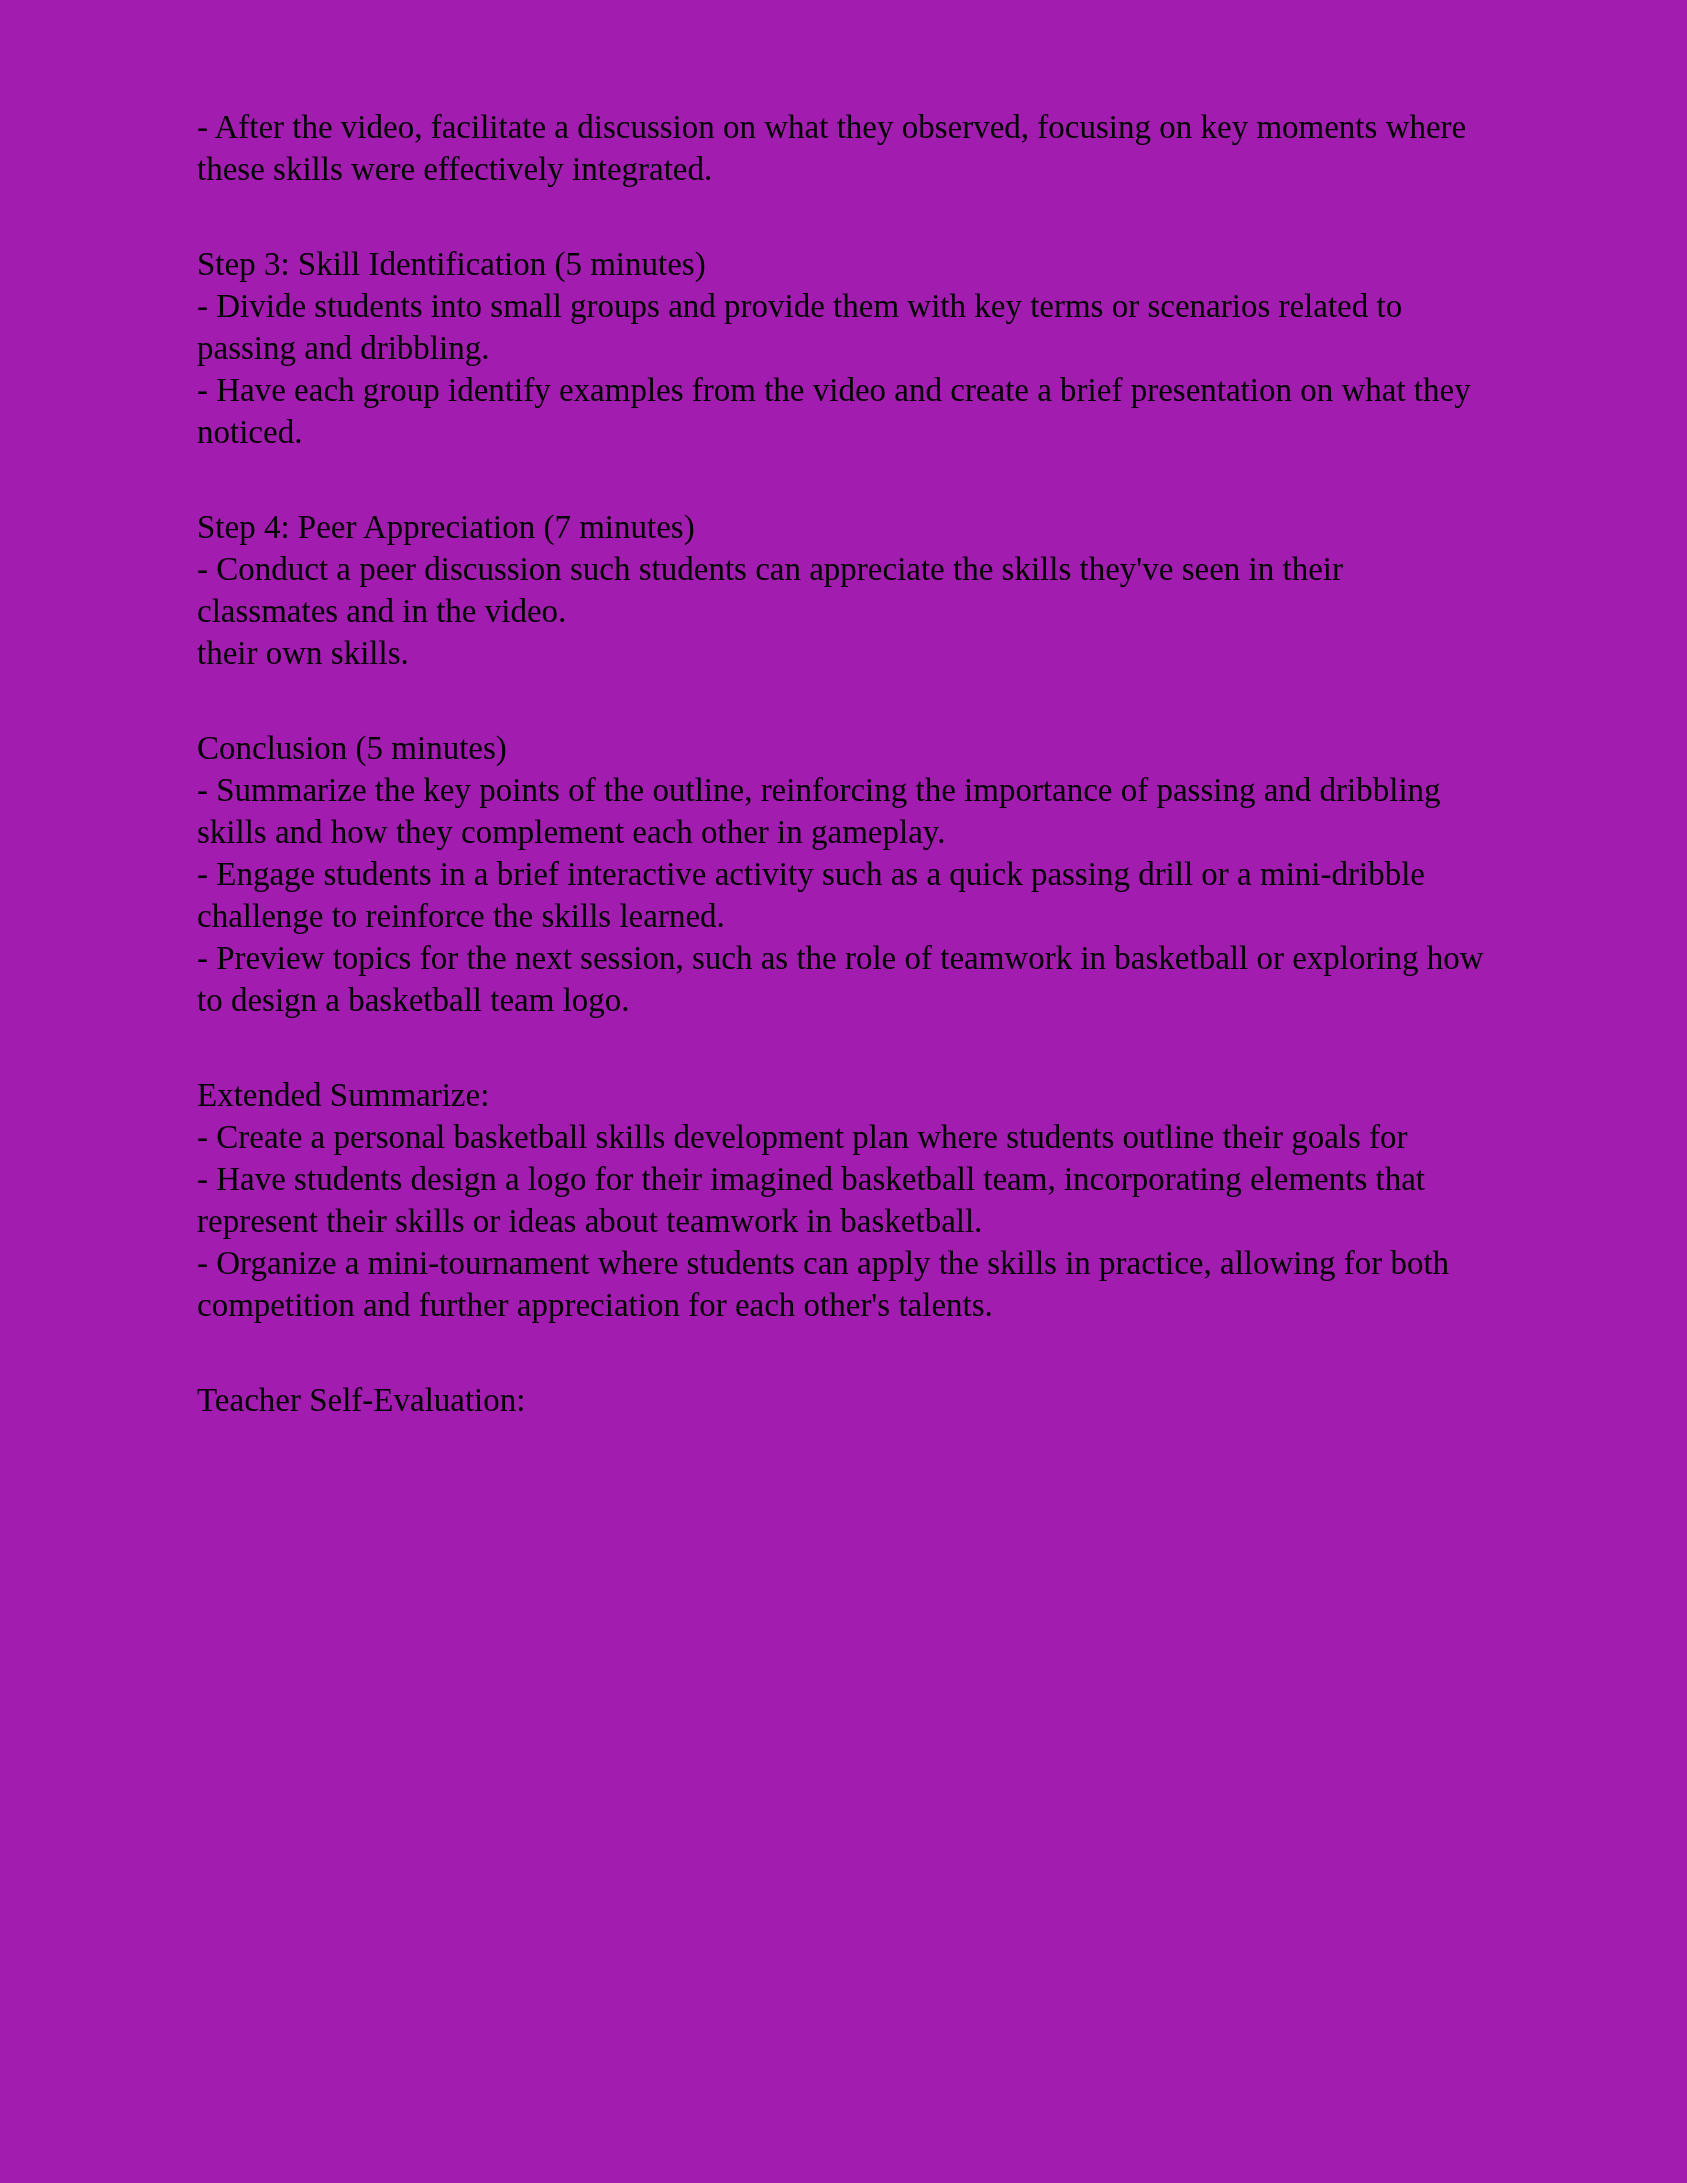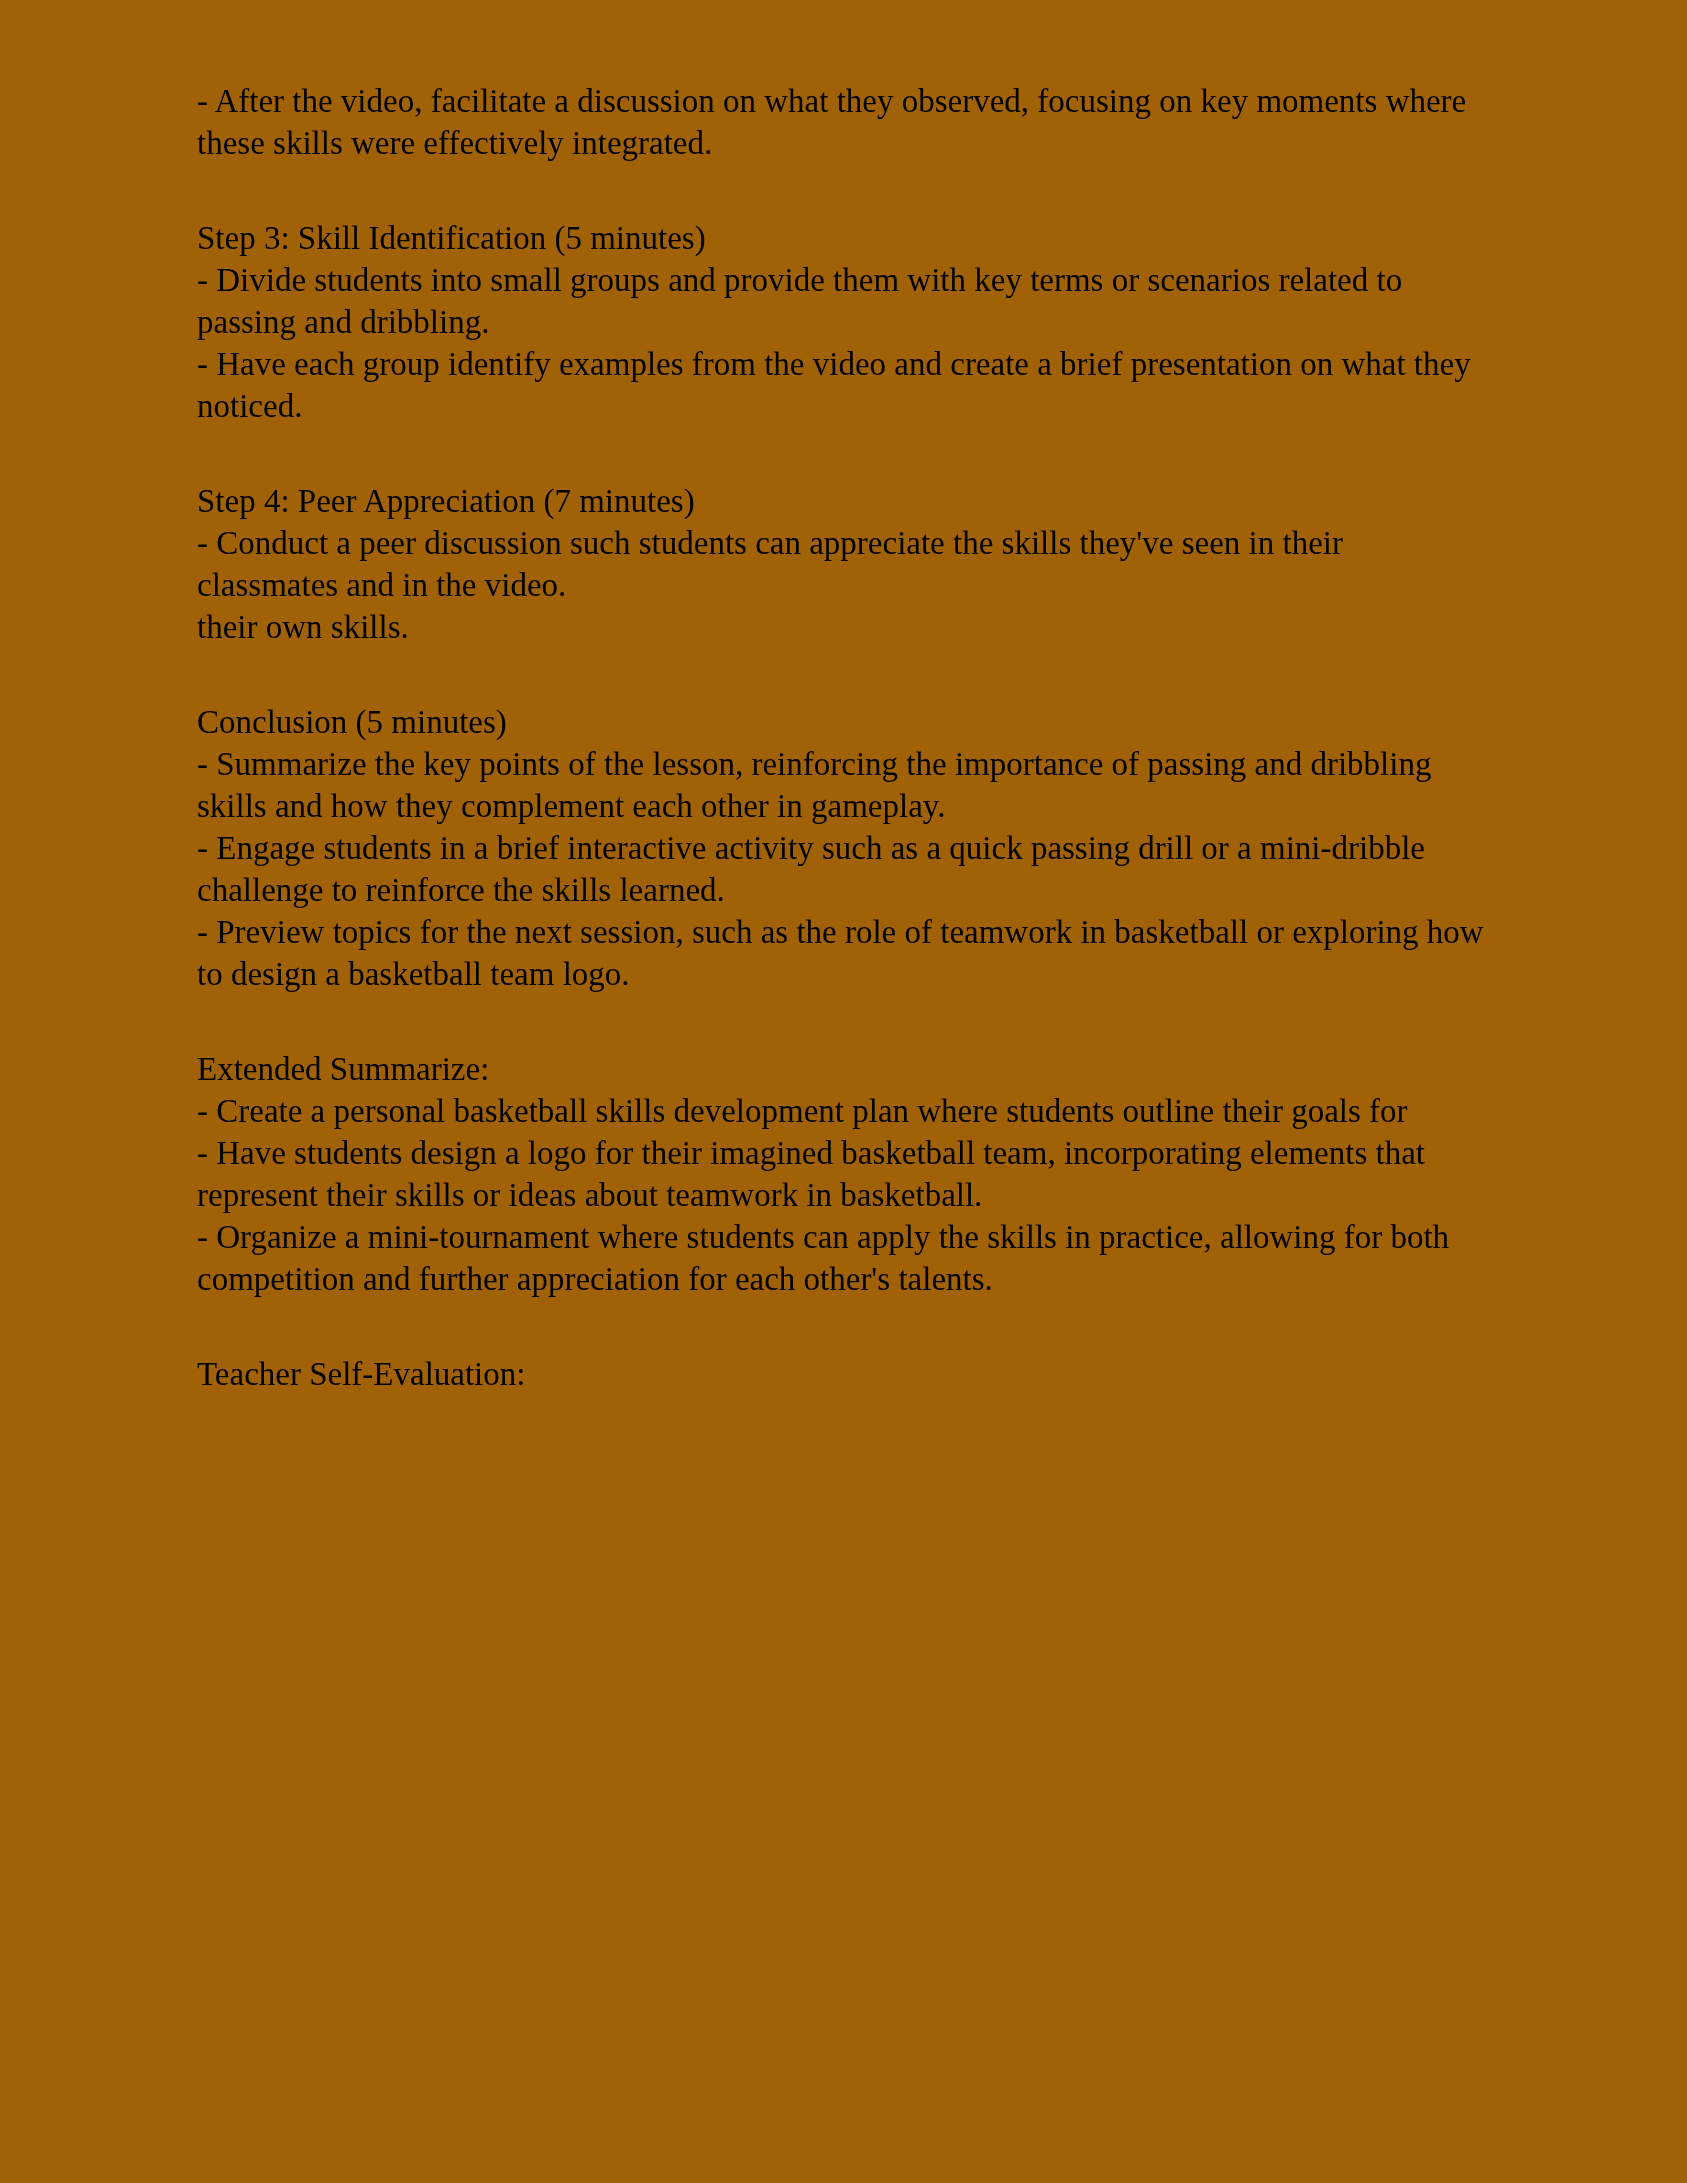--- a/index.html
+++ b/index.html
@@ -11,22 +11,22 @@
     width: 1687px;
     height: 2183px;
     overflow: hidden;
     font-family: "Liberation Serif", "DejaVu Serif", serif;
     color: #000000;
   }
   .page {
     box-sizing: border-box;
     width: 1687px;
     height: 2183px;
-    padding: 80px 165px 0 197px;
-    background: #a16207;
+    padding: 106px 165px 0 197px;
+    background: #a21caf;
   }
   .block {
     margin: 0 0 53px 0;
     padding: 0;
   }
   .block:last-child {
     margin-bottom: 15px;
   }
   .line {
     display: block;
@@ -56,21 +56,21 @@
         <span class="line"><span>noticed.</span></span>
       </p>
       <p class="block">
         <span class="line"><span class="run-bold">Step 4:</span><span> Peer Appreciation (7 minutes)</span></span>
         <span class="line"><span>- Conduct a peer discussion such students can appreciate the skills they've seen in their</span></span>
         <span class="line"><span>classmates and in the video.</span></span>
         <span class="line"><span>their own skills.</span></span>
       </p>
       <p class="block">
         <span class="line"><span class="run-bold">Conclusion (5 minutes)</span></span>
-        <span class="line"><span>- Summarize the key points of the lesson, reinforcing the importance of passing and dribbling</span></span>
+        <span class="line"><span>- Summarize the key points of the outline, reinforcing the importance of passing and dribbling</span></span>
         <span class="line"><span>skills and how they complement each other in gameplay.</span></span>
         <span class="line"><span>- Engage students in a brief interactive activity such as a quick passing drill or a mini-dribble</span></span>
         <span class="line"><span>challenge to reinforce the skills learned.</span></span>
         <span class="line"><span>- Preview topics for the next session, such as the role of teamwork in basketball or exploring how</span></span>
         <span class="line"><span>to design a basketball team logo.</span></span>
       </p>
       <p class="block">
         <span class="line"><span class="run-bold">Extended Summarize:</span></span>
         <span class="line"><span>- Create a personal basketball skills development plan where students outline their goals for</span></span>
         <span class="line"><span>- Have students design a logo for their imagined basketball team, incorporating elements that</span></span>

